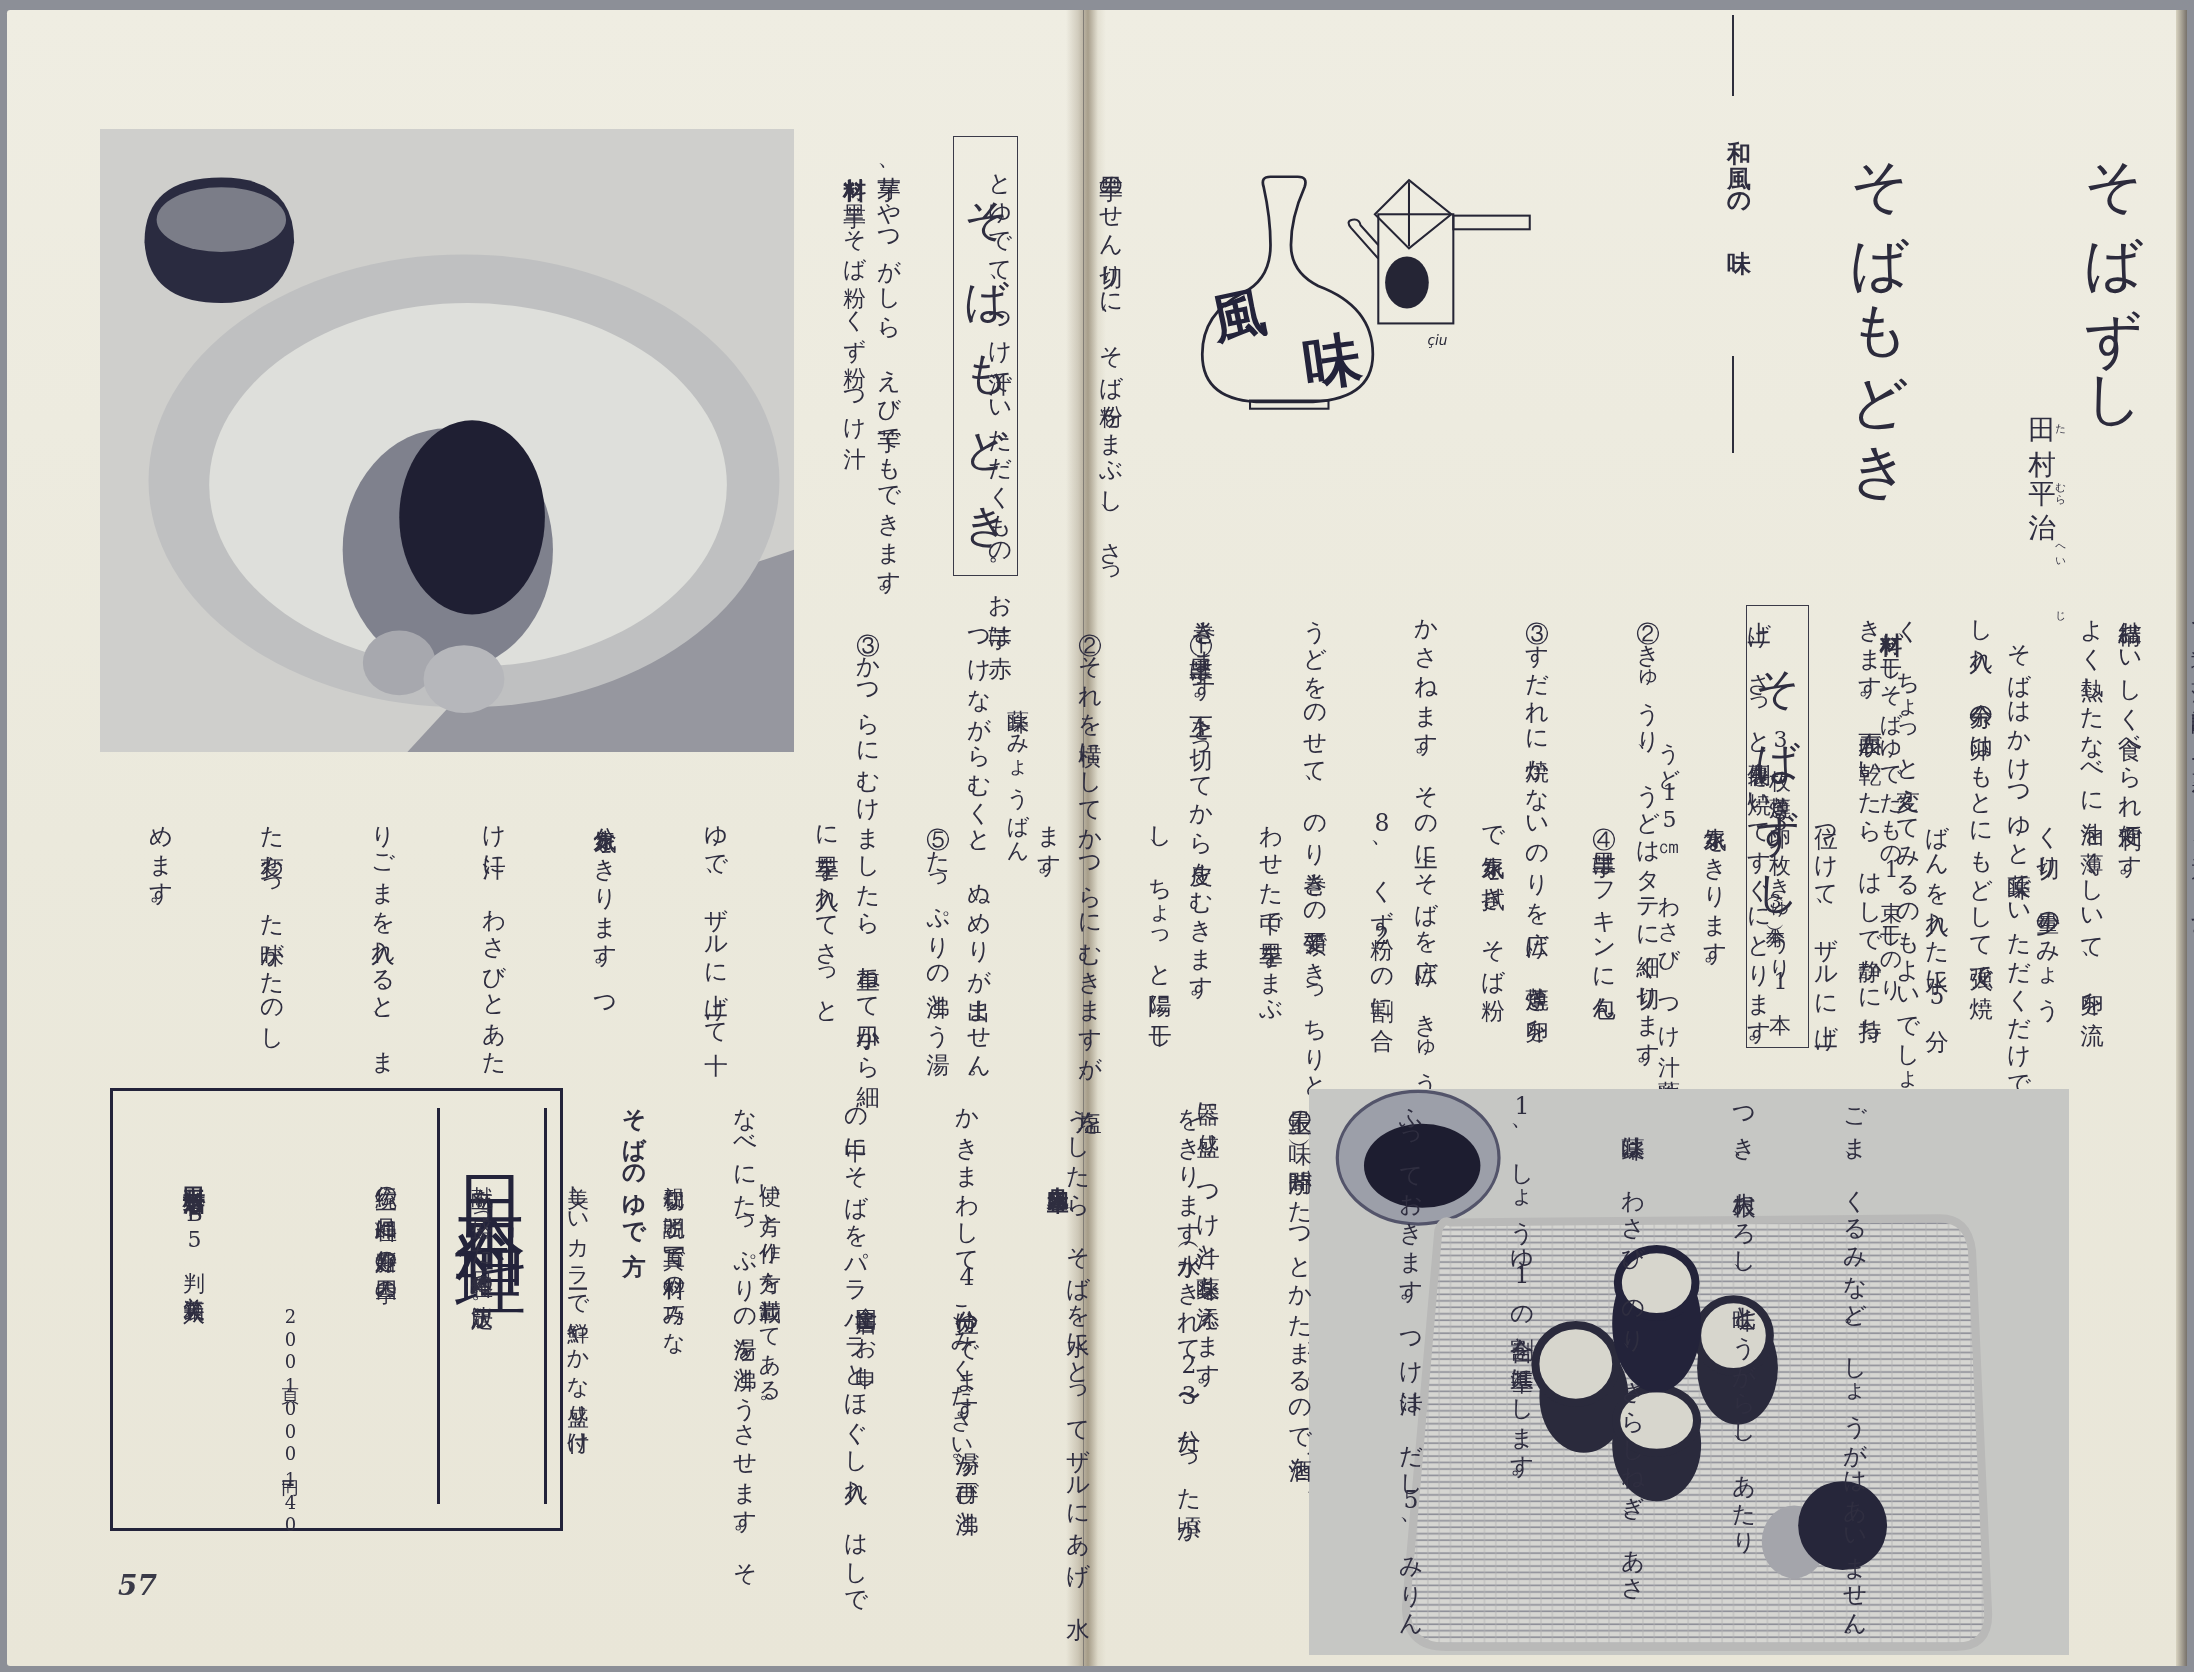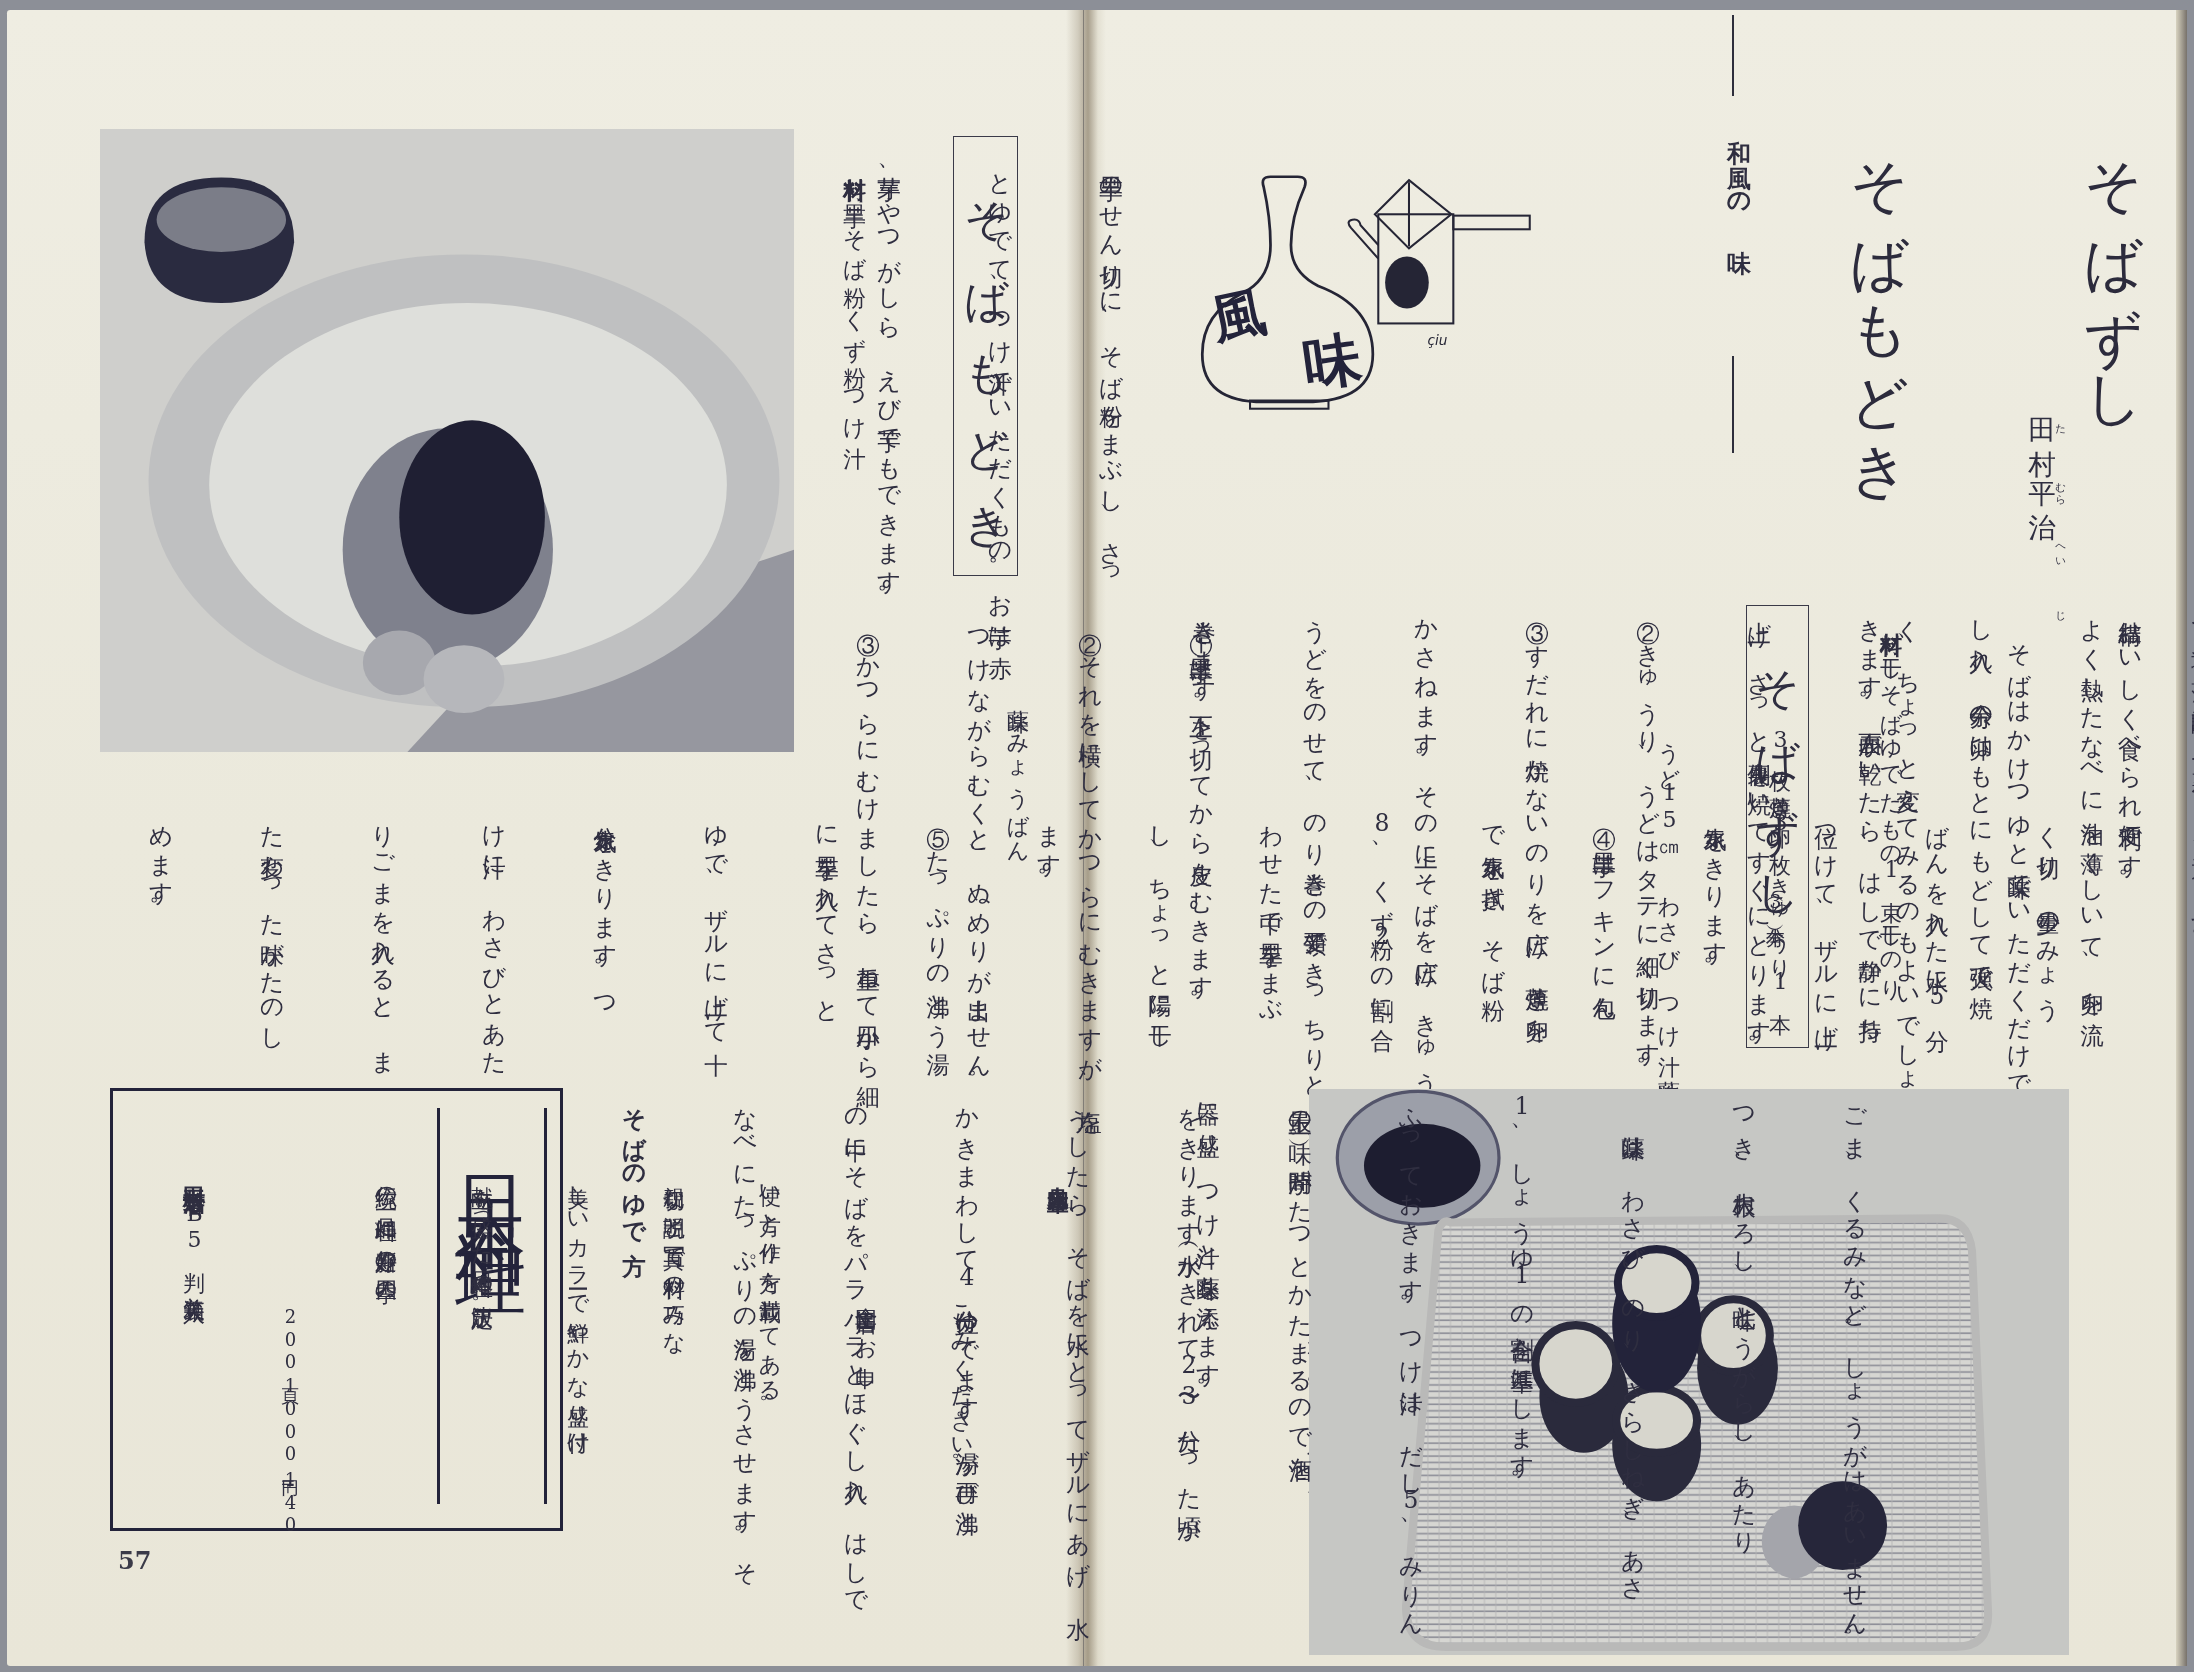--- a/index.html
+++ b/index.html
@@ -43,22 +43,22 @@
       radial-gradient(circle at 50% 50%, rgba(0,0,0,0) 0, rgba(0,0,0,0) 100%),
       repeating-linear-gradient(45deg, rgba(0,0,0,0.05) 0 1.6px, rgba(255,255,255,0.04) 1.6px 3.2px),
       #c9cac7;
   }
   .ad-box {
     position: absolute; border: 3.2px solid #23233a; box-sizing: border-box;
     background: transparent;
   }
   .ad-inner-line { position: absolute; width: 3.2px; background: #23233a; }
   .page-num {
-    position: absolute; font-family: "DejaVu Serif", serif; 
-    font-weight: bold; font-size: 24px; color: #3a3a48;
+    position: absolute; font-family: "DejaVu Serif", serif; font-style: italic;
+    font-weight: bold; font-size: 28px; color: #3a3a48; margin-top: 23px;
   }
   .hline { position: absolute; width: 2.4px; background: #2e2e3c; }
 </style>
 </head>
 <body>
 
 <div class="page left"></div>
 <div class="page right"></div>
 <div class="gutter"></div>
 <div class="right-edge"></div>

